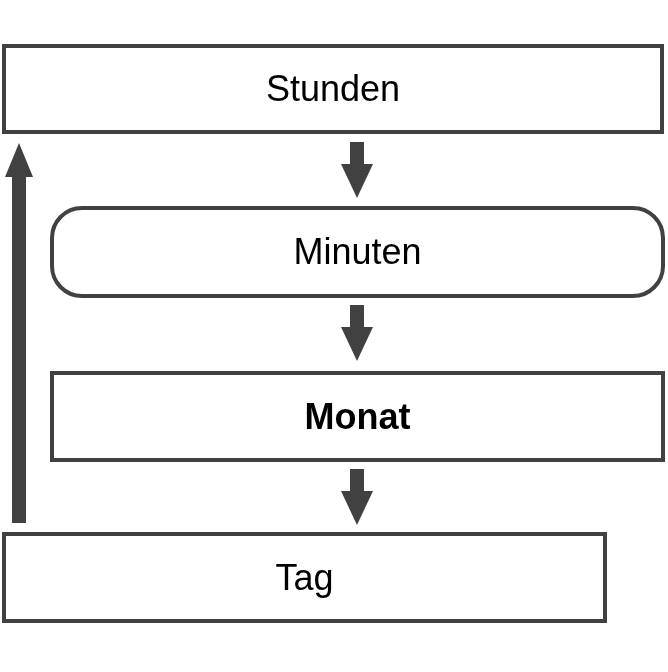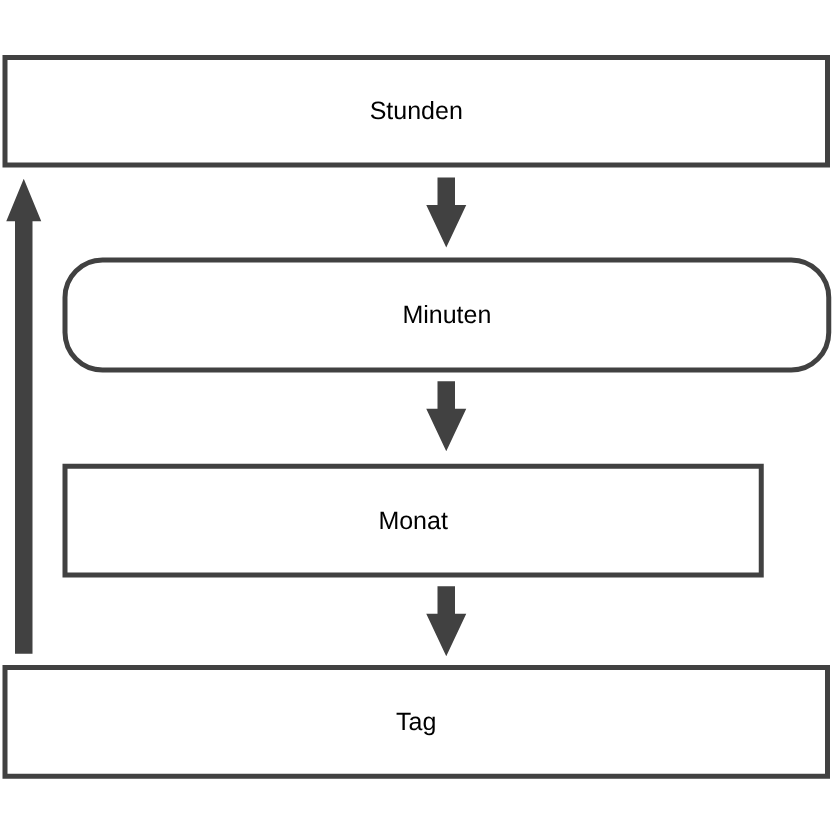--- a/index.html
+++ b/index.html
@@ -22,21 +22,21 @@
   .node {
     position: absolute;
     box-sizing: border-box;
     background: #ffffff;
     border: 4px solid #414141;
     display: flex;
     align-items: center;
     justify-content: center;
   }
   .node-label {
-    font-size: 20px;
+    font-size: 36px;
     line-height: 1;
     color: #000000;
     letter-spacing: 0px;
     white-space: nowrap;
   }
   .node-stunden {
     left: 2px;
     top: 44px;
     width: 662px;
     height: 90px;
@@ -44,27 +44,28 @@
   .node-minuten {
     left: 50px;
     top: 206px;
     width: 615px;
     height: 92px;
     border-radius: 32px;
   }
   .node-monat {
     left: 50px;
     top: 371px;
-    width: 561px;
+    width: 615px;
     height: 91px;
+    font-weight: bold;
   }
   .node-tag {
     left: 2px;
     top: 532px;
-    width: 662px;
+    width: 605px;
     height: 91px;
   }
   .arrow-svg {
     position: absolute;
     overflow: visible;
   }
   .arrow-down-1 { left: 334px; top: 142px; }
   .arrow-down-2 { left: 334px; top: 305px; }
   .arrow-down-3 { left: 334px; top: 469px; }
   .arrow-up-feedback { left: 2px; top: 140px; }

